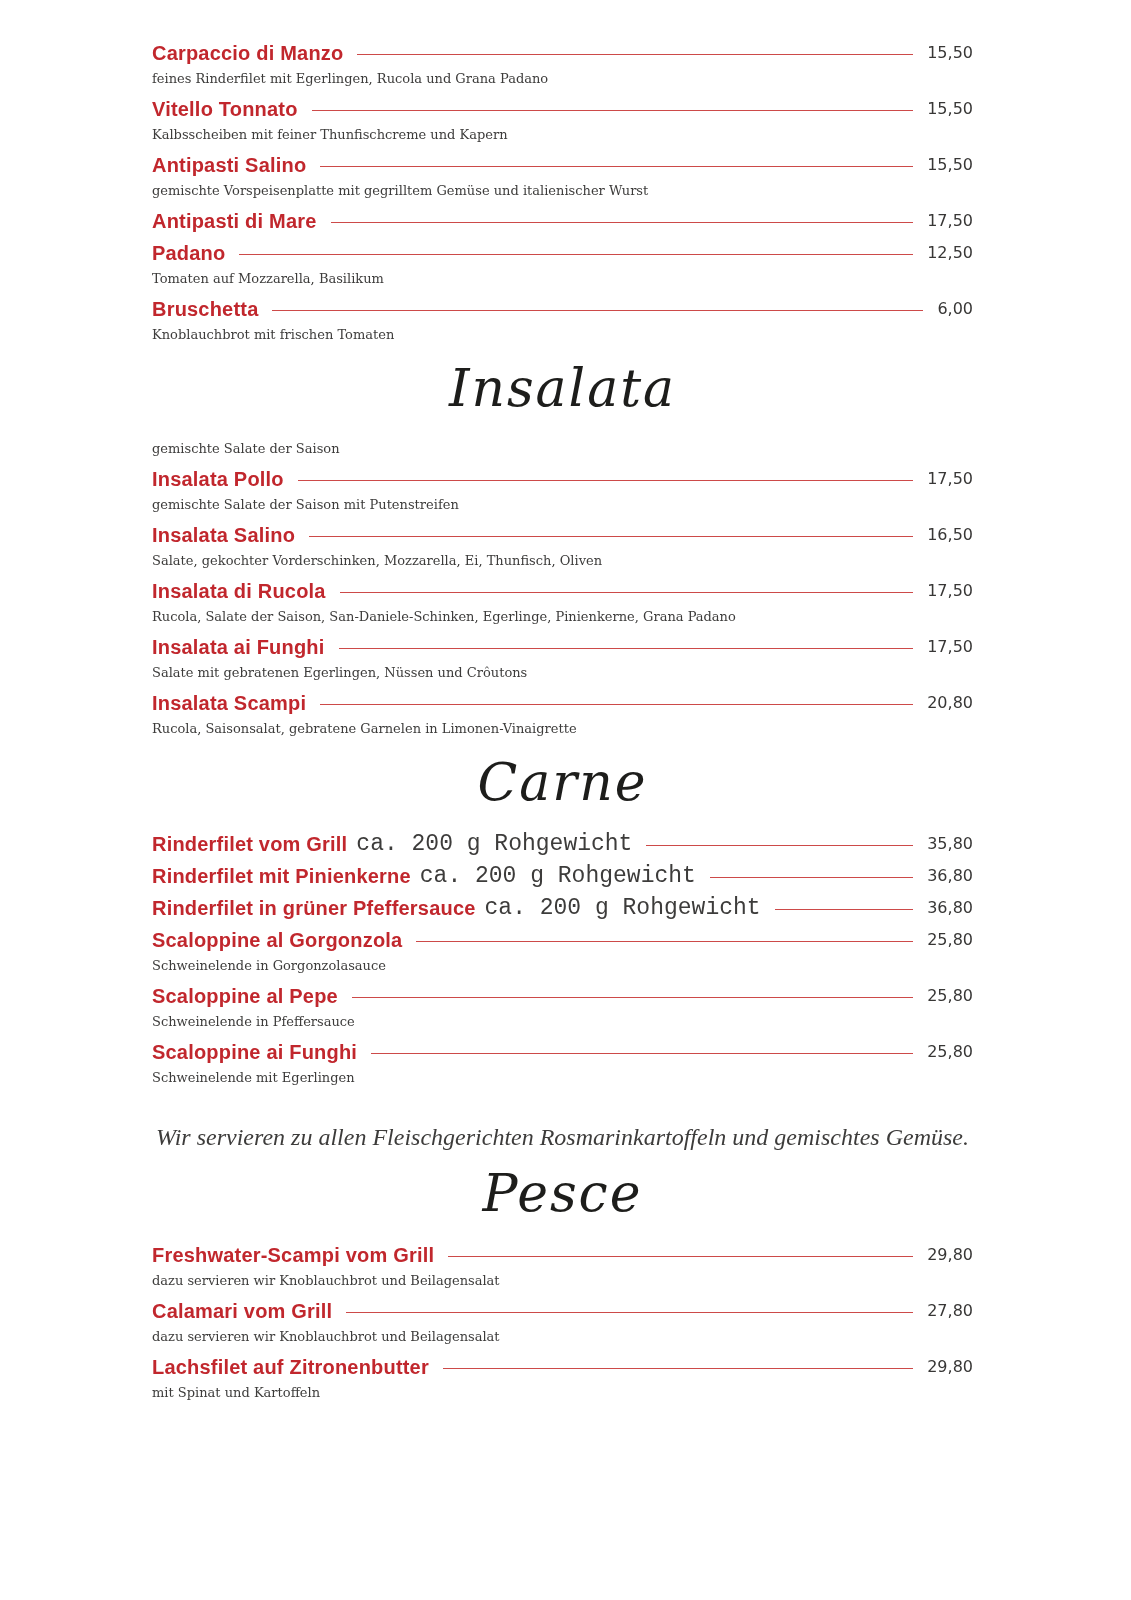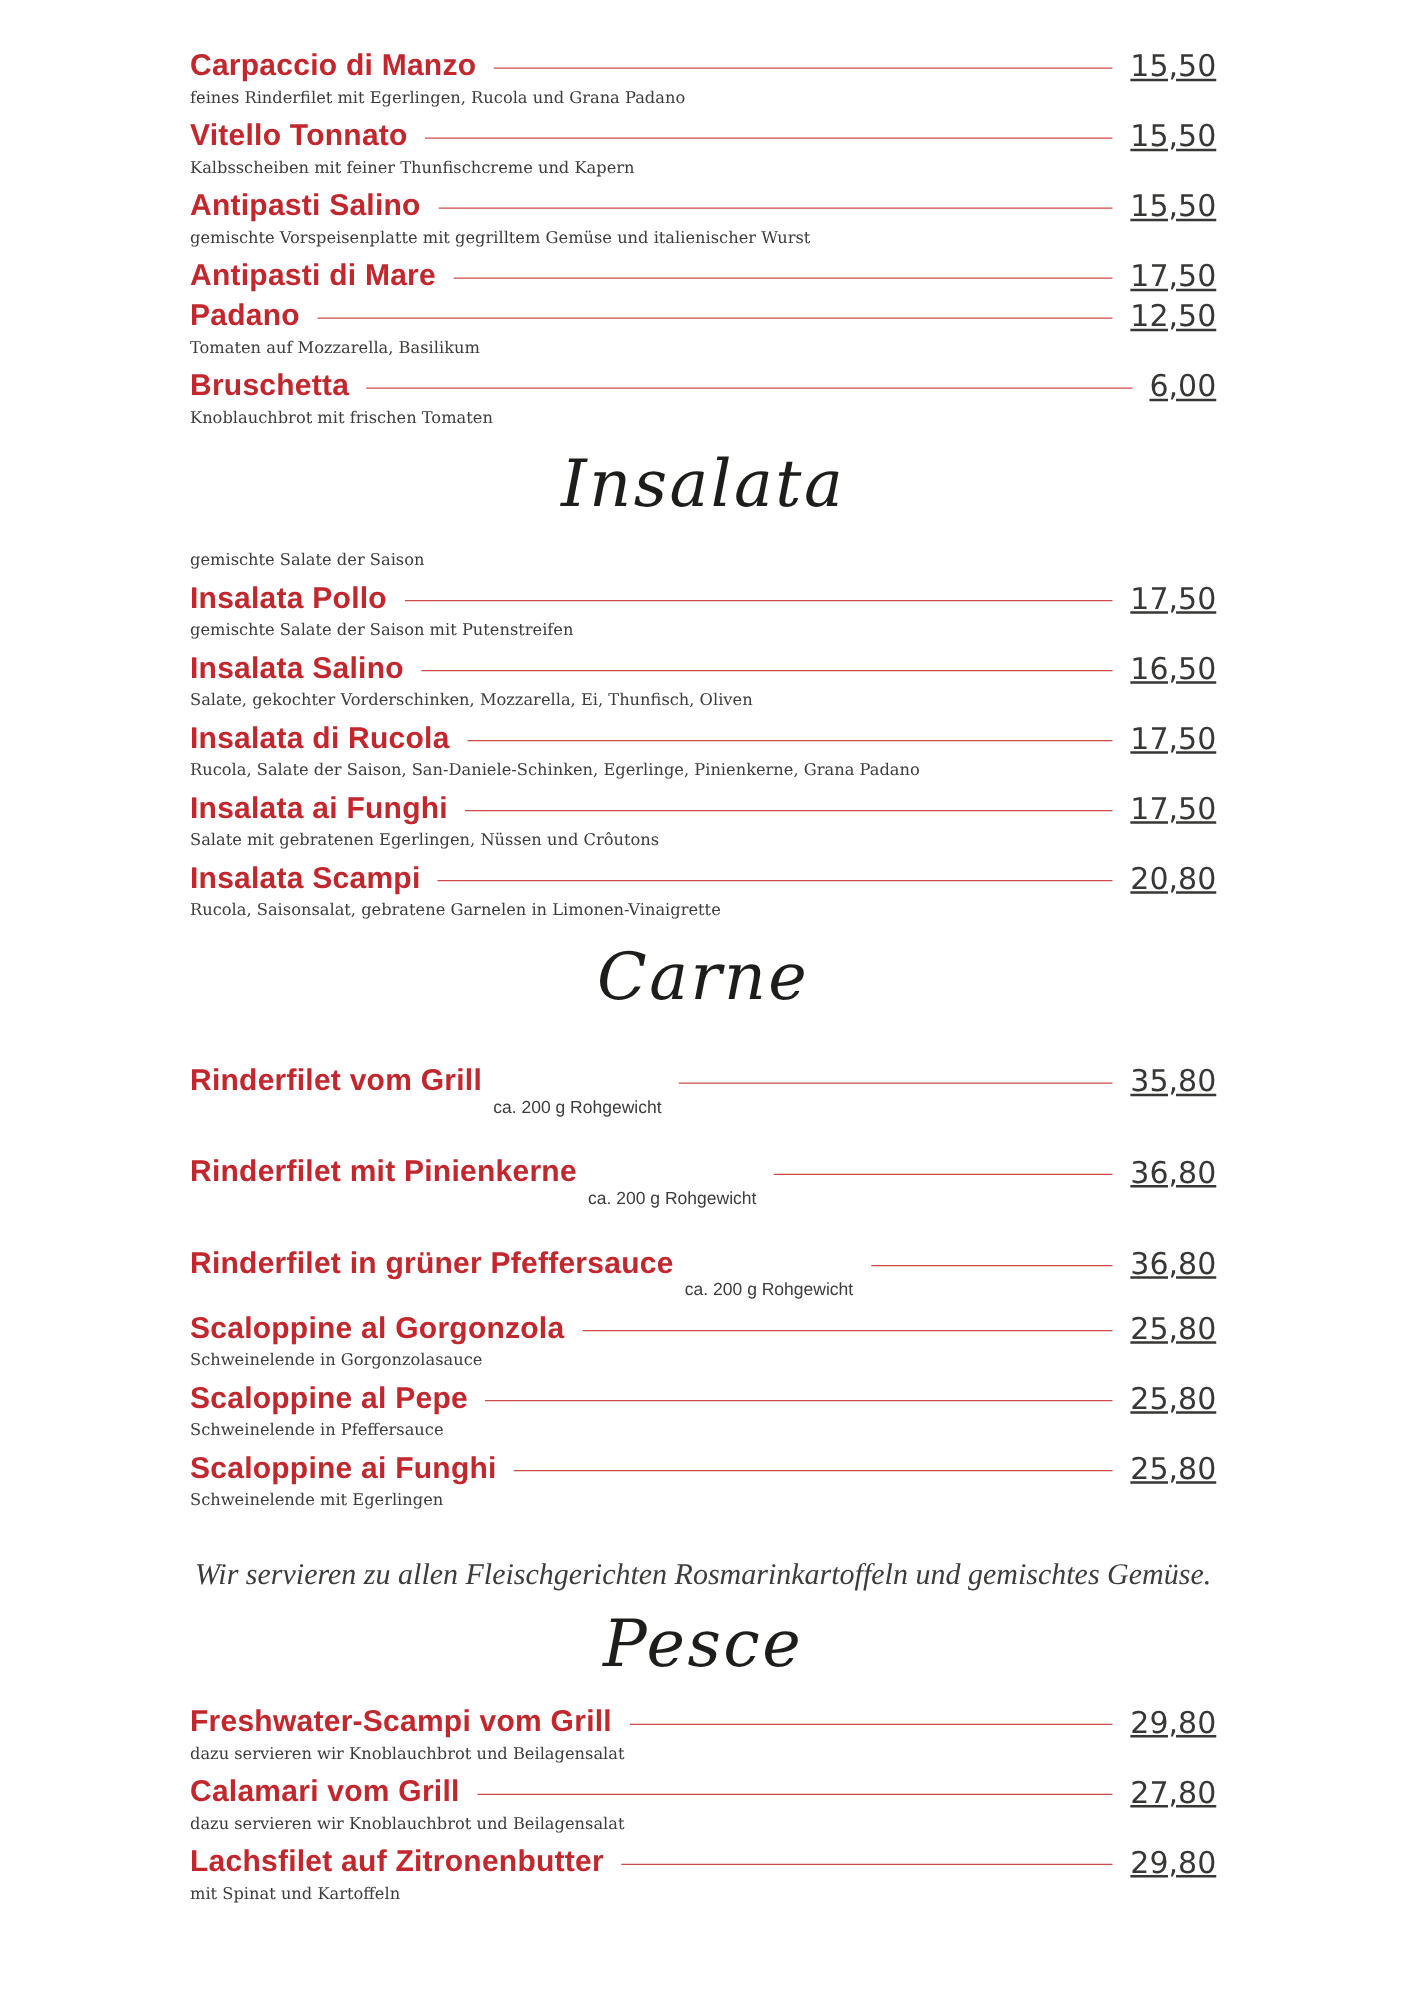--- a/index.html
+++ b/index.html
@@ -26,40 +26,39 @@
     color:var(--heading-ink);
     text-align:center;
     letter-spacing:2px;
     margin:10px 0 16px;
   }
   .section:first-child .section-title{margin-top:0;}
   .items{}
   .item{margin-bottom:6px;}
   .row{display:flex;align-items:center;line-height:26px;}
   .iname{
-    font-weight:bold;font-size:24px;
+    font-weight:bold;font-size:20px;
     color:var(--accent-red);
     white-space:nowrap;letter-spacing:.2px;
   }
   .inote{
-    font-family:Liberation Sans, sans-serif;
-    font-size:14px;color:var(--text-dark);
-    margin-left:9px;white-space:nowrap;margin-top:41px;
+    font-family:Liberation Mono, monospace;
+    font-size:23px;color:var(--text-dark);
+    margin-left:9px;white-space:nowrap;
   }
   .leader{
     flex:1 1 auto;height:0;
     border-top:1.5px solid var(--leader-red);
     margin:3px 14px 0 14px;
     min-width:24px;
   }
   .price{
     font-family:"DejaVu Sans",sans-serif;
-    font-size:24px;color:var(--price-dark);
+    font-size:16px;color:var(--price-dark);
     white-space:nowrap;
-    text-decoration:underline;
   }
   .desc{
     font-family:"DejaVu Serif",serif;
     font-size:13px;line-height:23px;
     color:var(--text-dark);
     margin:1px 0 0;
   }
   .footnote{
     font-family:Liberation Serif, serif;
     font-style:italic;

